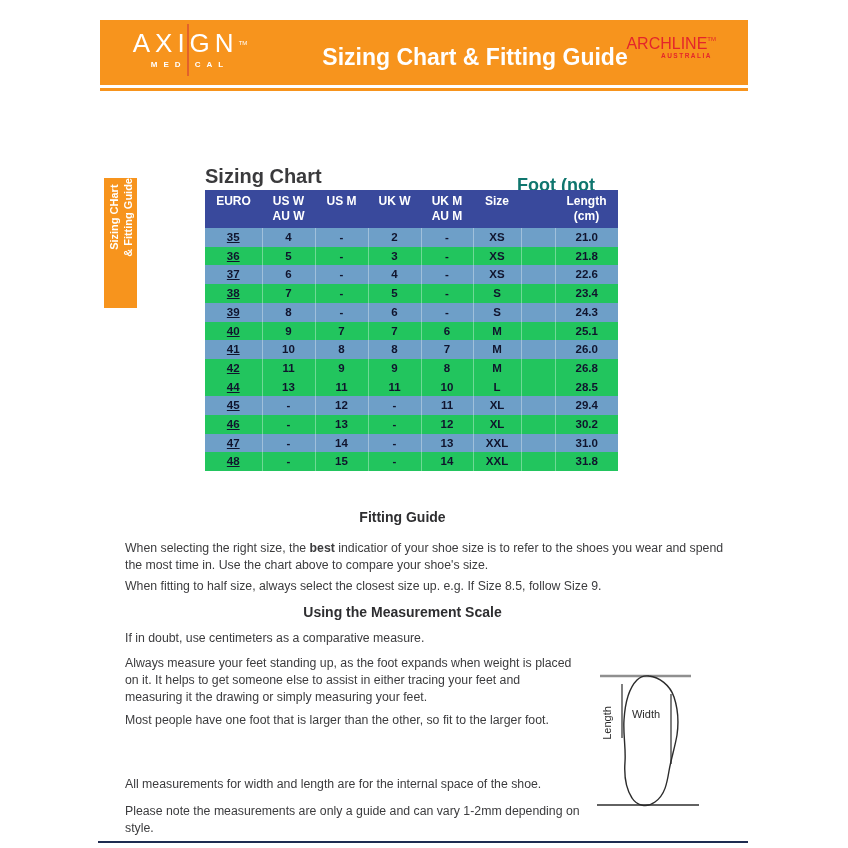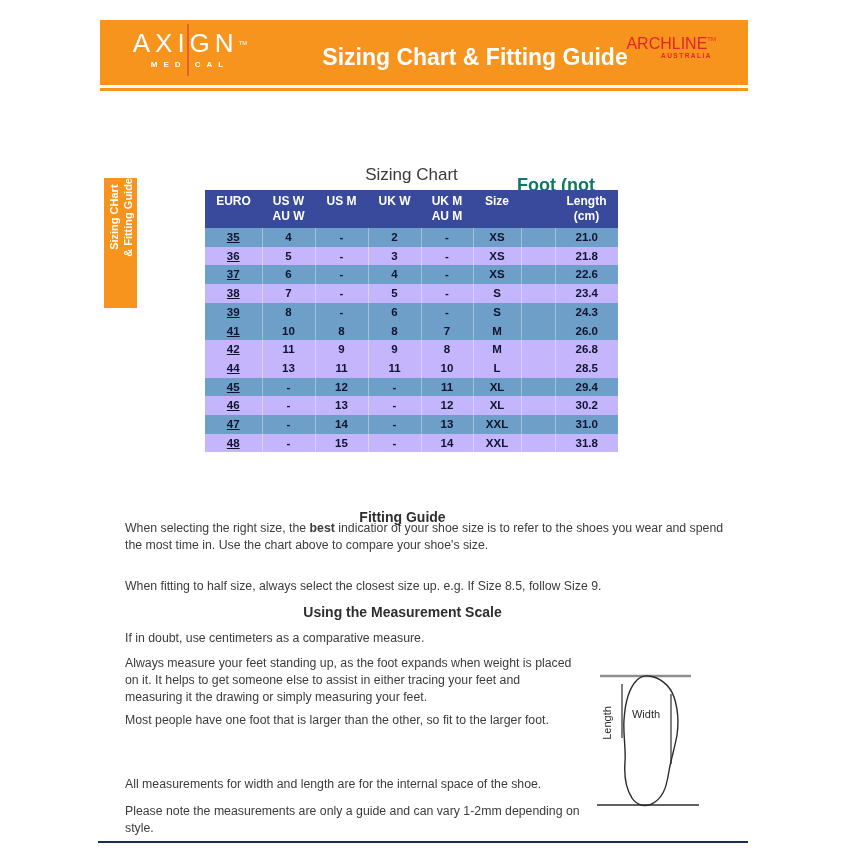--- a/index.html
+++ b/index.html
@@ -47,42 +47,42 @@
     background: #F7941D; display: flex; align-items: flex-start; justify-content: center;
   }
   .side-tab-text {
     writing-mode: vertical-rl; transform: rotate(180deg);
     color: #ffffff; font-weight: bold; font-size: 11px; line-height: 14px;
     padding-top: 8px; white-space: pre-line; text-align: center;
   }
 
   
   .chart-title {
-    position: absolute; left: 205px; top: 165px; width: 413px; text-align: center;
-    font-size: 17px; font-weight: normal; color: #3A3A3C;
+    position: absolute; left: 205px; top: 165px; width: 413px; text-align: left;
+    font-size: 20px; font-weight: bold; color: #3A3A3C;
   }
   .foot-label {
     position: absolute; left: 517px; top: 175px; width: 110px;
     font-size: 18px; font-weight: bold; color: #0f766e;
   }
   .size-table-wrap { position: absolute; left: 205px; top: 190px; width: 413px; }
   table.size-table { border-collapse: collapse; table-layout: fixed; width: 413px; }
   .size-table thead th {
     background: #39499C; color: #ffffff; font-size: 12px; font-weight: bold;
     vertical-align: top; padding: 4px 0 3px; line-height: 15px; text-align: center;
     height: 38px;
   }
   .size-table tbody td {
     text-align: center; font-size: 11.5px; font-weight: bold; color: #10142D;
     height: 18.7px; line-height: 18.7px; padding: 0;
     border-left: 1px solid rgba(255,255,255,0.35);
   }
   .size-table tbody td:first-child { border-left: none; text-decoration: underline; }
   .size-table tr.dark td  { background: #6E9FC8; }
-  .size-table tr.light td { background: #c4b5fd; margin-left: 36px; }
+  .size-table tr.light td { background: #22c55e; margin-left: 36px; }
 
   
   .sec-title {
     position: absolute; left: 110px; width: 585px; text-align: center;
     font-size: 14px; font-weight: bold; color: #2E2E30;
   }
   .para {
     position: absolute; left: 125px; font-size: 12.3px; color: #3C3C3E;
     line-height: 17px;
   }
@@ -210,20 +210,30 @@
           <tr class="dark">
             <td>39</td>
             <td>8</td>
             <td>-</td>
             <td>6</td>
             <td>-</td>
             <td>S</td>
             <td></td>
             <td>24.3</td>
           </tr>
+          <tr class="light">
+            <td>40</td>
+            <td>9</td>
+            <td>7</td>
+            <td>7</td>
+            <td>6</td>
+            <td>M</td>
+            <td></td>
+            <td>25.1</td>
+          </tr>
           <tr class="dark">
             <td>41</td>
             <td>10</td>
             <td>8</td>
             <td>8</td>
             <td>7</td>
             <td>M</td>
             <td></td>
             <td>26.0</td>
           </tr>
@@ -285,21 +295,21 @@
             <td>14</td>
             <td>XXL</td>
             <td></td>
             <td>31.8</td>
           </tr>
         </tbody>
     </table>
   </div>
 
   <div class="sec-title" style="top:509px">Fitting Guide</div>
-  <div class="para" style="top:520px; width:600px"><span>When selecting the right size, the </span><b>best</b><span> indicatior of your shoe size is to refer to the shoes you wear and spend the most time in. Use the chart above to compare your shoe's size.</span></div>
+  <div class="para" style="top:540px; width:600px"><span>When selecting the right size, the </span><b>best</b><span> indicatior of your shoe size is to refer to the shoes you wear and spend the most time in. Use the chart above to compare your shoe's size.</span></div>
   <div class="para" style="top:578px; width:600px">When fitting to half size, always select the closest size up. e.g. If Size 8.5, follow Size 9.</div>
 
   <div class="sec-title" style="top:604px">Using the Measurement Scale</div>
   <div class="para" style="top:630px; width:470px">If in doubt, use centimeters as a comparative measure.</div>
   <div class="para" style="top:712px; width:470px">Most people have one foot that is larger than the other, so fit to the larger foot.</div>
   <div class="para" style="top:655px; width:452px">Always measure your feet standing up, as the foot expands when weight is placed on it. It helps to get someone else to assist in either tracing your feet and measuring it the drawing or simply measuring your feet.</div>
   <div class="para" style="top:776px; width:490px">All measurements for width and length are for the internal space of the shoe.</div>
   <div class="para" style="top:803px; width:475px">Please note the measurements are only a guide and can vary 1-2mm depending on style.</div>
 
   <svg class="foot-diagram" viewBox="0 0 112 170">

